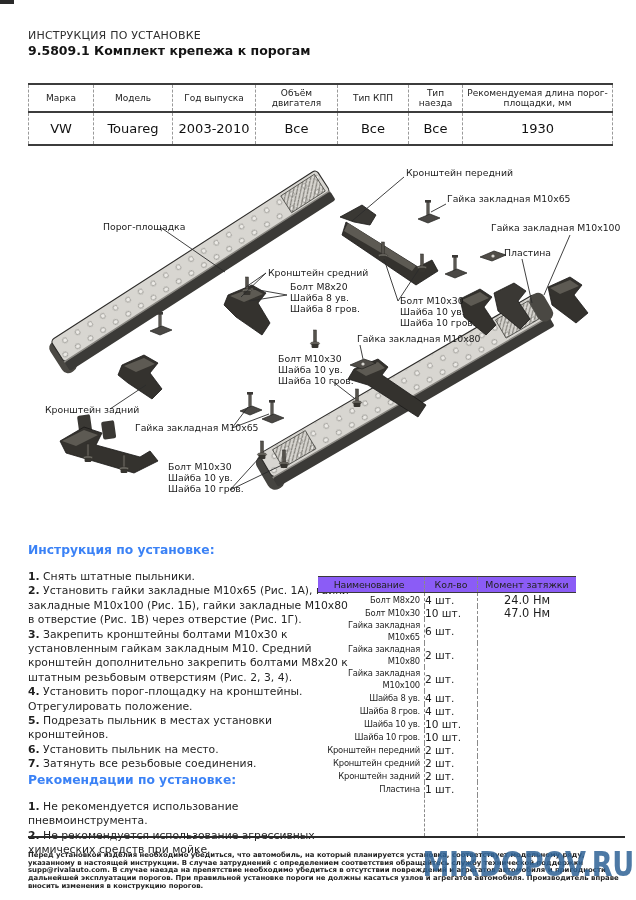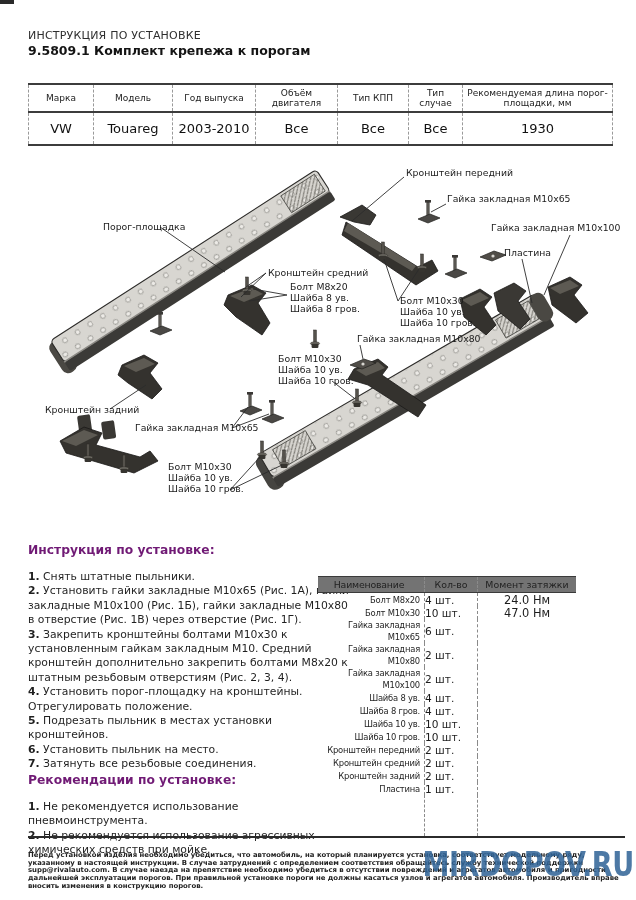--- a/index.html
+++ b/index.html
@@ -20,31 +20,31 @@
     text-align:center;vertical-align:middle;padding:1px 2px;margin-top:8px;
   }
   table.spec tr.h td{border-top:2px solid #3c3c3c;border-bottom:2px solid #3c3c3c;font-size:9px;height:24px;color:#222;}
   table.spec tr.d td{border-bottom:2px solid #3c3c3c;font-size:13px;height:29px;color:#111;}
   table.spec td.lastcol{font-size:8.6px;}
   
   .diagram{position:absolute;left:10px;top:155px;width:620px;height:372px;}
   .diagram text{font-size:9.3px;fill:#1b1b1b;}
   
   .leftcol{position:absolute;left:28px;top:543px;width:322px;}
-  .sec-title{font-size:12.3px;font-weight:bold;color:#701a75;margin:0 0 13px 0;}
+  .sec-title{font-size:12.3px;font-weight:bold;color:#3b82f6;margin:0 0 13px 0;}
   .leftcol p{margin:0;font-size:10.8px;line-height:14.4px;color:#1f1f1f;}
   .leftcol .reco-title{margin-top:1px;}
   
   .parts{position:absolute;left:318px;top:576px;width:252px;}
   .parts .sec-title{margin:0 0 7px 0;padding-left:40px;}
   table.ptab{border-collapse:collapse;table-layout:fixed;width:252px;}
   table.ptab td{padding:0;vertical-align:middle;line-height:12px;}
   table.ptab tr.h td{
     border-top:1.5px solid #3a3a3a;border-bottom:1.5px solid #3a3a3a;
-    background:#737373;font-size:9.4px;text-align:center;height:15px;color:#222;margin-top:36px;
+    background:#8b5cf6;font-size:9.4px;text-align:center;height:15px;color:#222;margin-top:36px;
   }
   table.ptab td.c1{width:102px;text-align:right;font-size:8.4px;letter-spacing:-.2px;padding-right:4px;border-right:1px dashed #8a8a8a;height:13px;color:#242424;}
   table.ptab td.c2{width:52px;font-size:10.6px;border-right:1px dashed #8a8a8a;height:13px;}
   table.ptab td.c3{width:98px;text-align:center;font-size:11.4px;height:13px;}
   table.ptab tr.filler td{height:41px;}
   
   .footer{position:absolute;left:28px;top:836px;width:597px;border-top:2px solid #2b2b2b;padding-top:14px;}
   .footer .note{font-size:6.9px;font-weight:bold;line-height:7.7px;color:#222;}
   .watermark{
     position:absolute;right:2px;top:845px;font-size:33px;font-weight:bold;
@@ -72,21 +72,21 @@
       <col style="width:54px">
       <col style="width:150px">
     </colgroup>
   <tbody>
       <tr class="h">
     <td>Марка</td>
     <td>Модель</td>
     <td>Год выпуска</td>
     <td>Объём двигателя</td>
     <td>Тип КПП</td>
-    <td>Тип случае</td>
+    <td>Тип наезда</td>
     <td class="lastcol">Рекомендуемая длина порог-площадки, мм</td>
   </tr>
   <tr class="d">
     <td>VW</td>
     <td>Touareg</td>
     <td>2003-2010</td>
     <td>Все</td>
     <td>Все</td>
     <td>Все</td>
     <td>1930</td>

